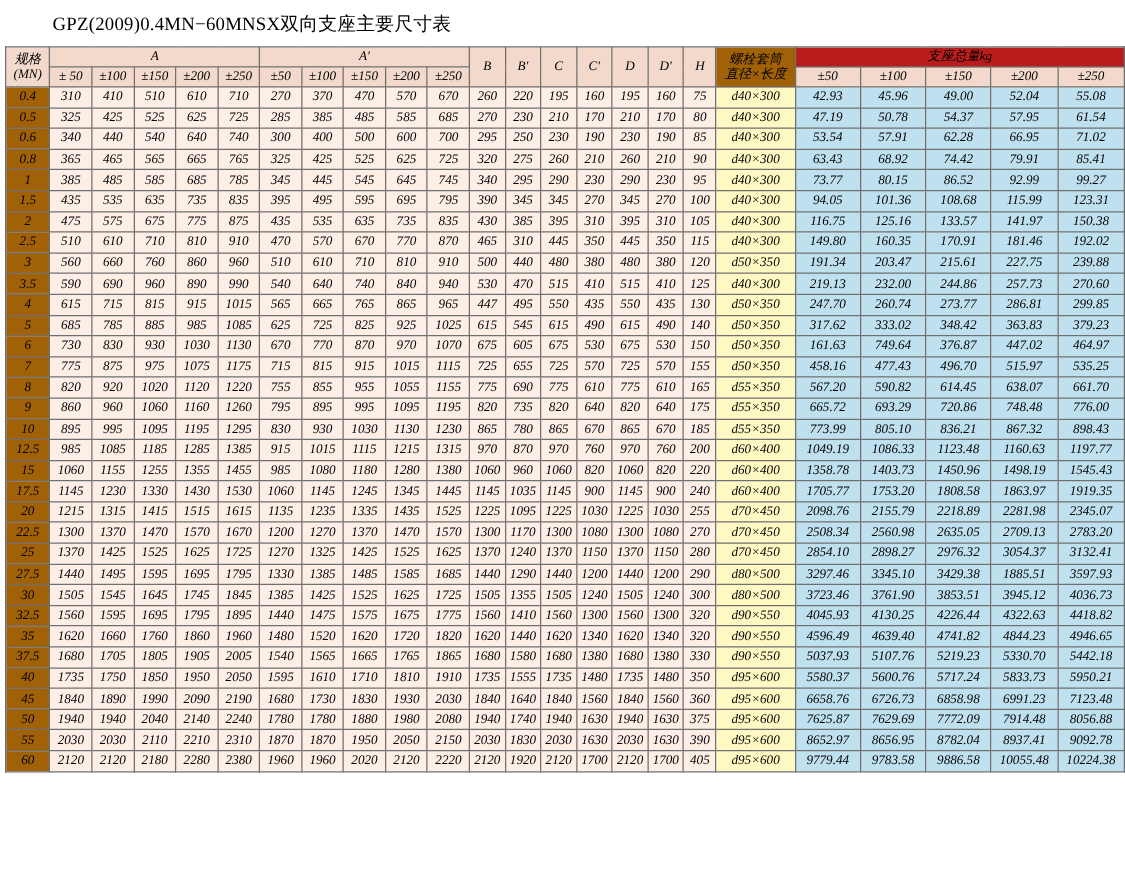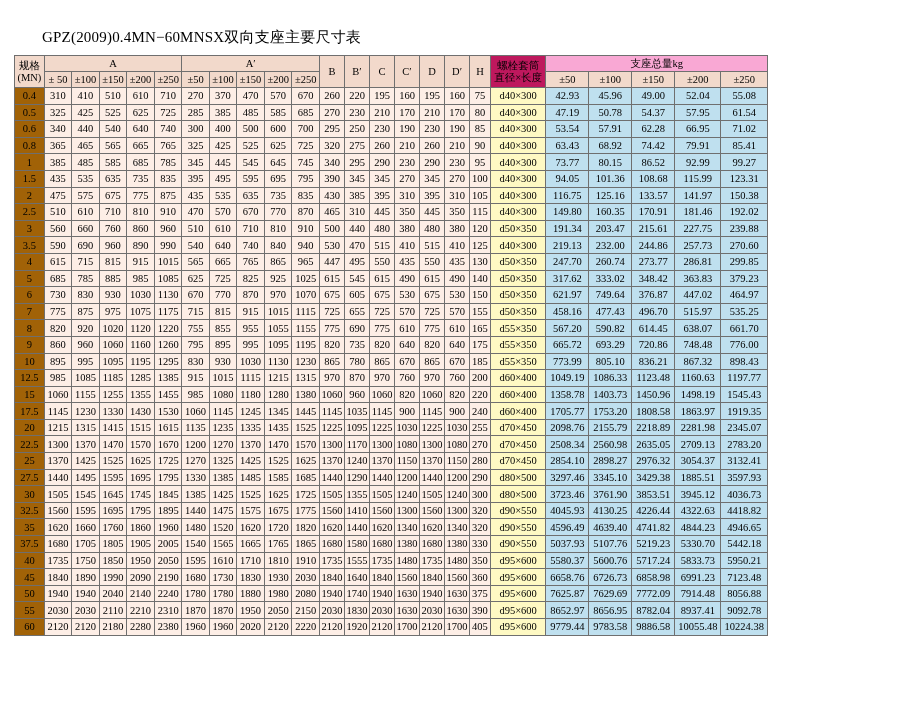--- a/index.html
+++ b/index.html
@@ -9,38 +9,39 @@
   }
   body {
     width: 900px;
     height: 706px;
     font-family: "Liberation Serif", serif;
     color: #000;
     overflow: hidden;
   }
   #page {
     position: relative;
-    width: 768px;
+    width: 900px;
     height: 706px;
     box-sizing: border-box;
-    padding: 28px 0 0 0;
+    padding: 10px 0 0 0;
   }
   #doc-title {
     font-family: "Liberation Serif", serif;
     font-size: 15px;
     margin: 0 0 8px 42px;
     letter-spacing: 0.2px;
     white-space: nowrap;
   }
   table.sheet {
     border-collapse: collapse;
-    margin-left: 14px;
+    margin-left: 4px;
     table-layout: fixed;
     font-size: 10.5px;
     font-family: "Liberation Serif", serif;
+    font-style: italic;
   }
   table.sheet th, table.sheet td {
     border: 1px solid #6f6f6f;
     text-align: center;
     vertical-align: middle;
     padding: 0;
     line-height: 1.05;
     white-space: nowrap;
   }
   thead th {
@@ -72,22 +73,22 @@
   tbody td {
     height: 15.6px;
     font-size: 10.5px;
   }
   td.spec { background: #a16207; }
   td.a  { background: #fdeee6; }
   td.ap { background: #fdeee6; }
   td.mid { background: #fdeee6; }
   td.bolt { background: #fef9c3; }
   td.w { background: #bfe0ef; }
-  th.bolt-head { background: #be185d; }
-  th.w-head { background: #f9a8d4; }
+  th.bolt-head { background: #a16207; }
+  th.w-head { background: #b91c1c; }
 </style>
 </head>
 <body>
 
 <div id="page">
 
   <div id="doc-title">GPZ(2009)0.4MN−60MNSX双向支座主要尺寸表</div>
 
   <table class="sheet">
     <colgroup>
@@ -481,21 +482,21 @@
           <td class="ap">970</td>
           <td class="ap">1070</td>
           <td class="mid">675</td>
           <td class="mid">605</td>
           <td class="mid">675</td>
           <td class="mid">530</td>
           <td class="mid">675</td>
           <td class="mid">530</td>
           <td class="mid">150</td>
           <td class="bolt">d50×350</td>
-          <td class="w">621.97</td>
+          <td class="w">161.63</td>
           <td class="w">749.64</td>
           <td class="w">376.87</td>
           <td class="w">447.02</td>
           <td class="w">464.97</td>
         </tr>
         <tr>
           <td class="spec">7</td>
           <td class="a">775</td>
           <td class="a">875</td>
           <td class="a">975</td>

